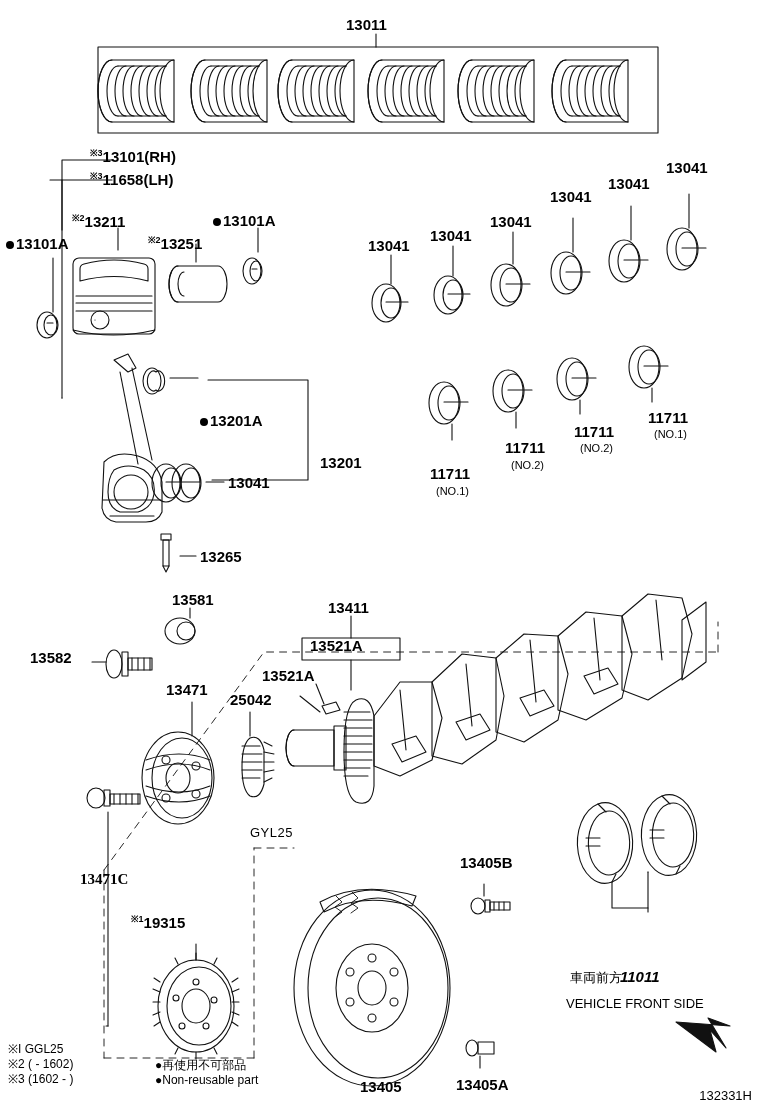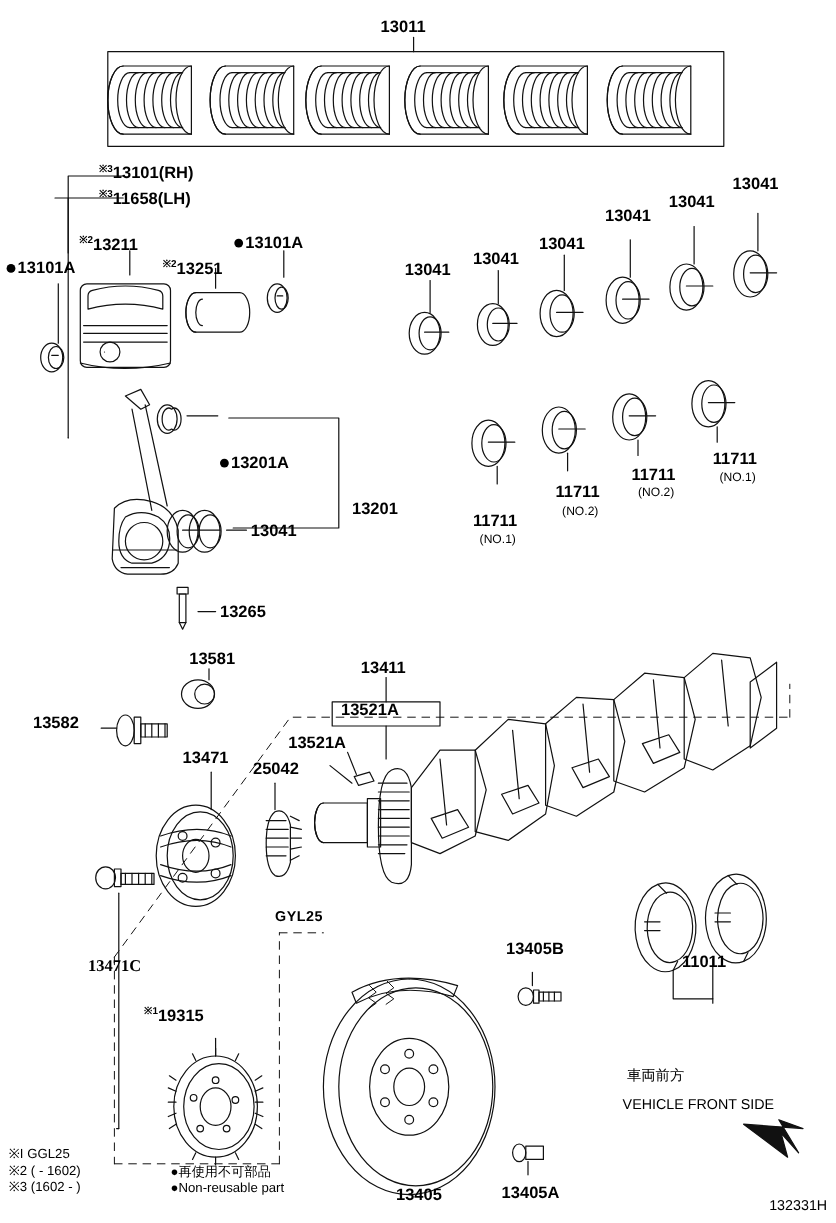--- a/index.html
+++ b/index.html
@@ -17,21 +17,21 @@
   svg.art { position: absolute; left: 0; top: 0; width: 760px; height: 1112px; }
   .lbl {
     position: absolute;
     font-size: 15px;
     font-weight: bold;
     white-space: nowrap;
     line-height: 1;
     letter-spacing: 0px;
   }
   .lbl.tiny { font-size: 11px; font-weight: normal; }
-  .lbl.code { font-size: 13px; font-weight: bold; letter-spacing: 0.5px; text-align: center; }
+  .lbl.code { font-size: 13px; font-weight: normal; letter-spacing: 0.5px; text-align: center; }
   .lbl.vfs { font-size: 13px; font-weight: normal; }
   .sup { font-size: 9px; vertical-align: super; font-weight: bold; }
   .dot {
     display: inline-block;
     width: 8px; height: 8px;
     background: #000;
     border-radius: 50%;
     vertical-align: middle;
     margin-right: 2px;
   }
@@ -409,21 +409,21 @@
   <div class="lbl" style="left:262px; top:668px;">13521A</div>
   <div class="lbl" style="left:310px; top:638px;">13521A</div>
   <div class="lbl" style="left:328px; top:600px;">13411</div>
   <div class="lbl" style="left:80px; top:872px;font-family:Liberation Serif, serif;">13471C</div>
 
   <div class="lbl" style="left:131px; top:915px;"><span class="sup">※1</span><span>19315</span></div>
   <div class="lbl code" style="left:250px; top:826px;">GYL25</div>
   <div class="lbl" style="left:360px; top:1079px;">13405</div>
   <div class="lbl" style="left:460px; top:855px;">13405B</div>
   <div class="lbl" style="left:456px; top:1077px;">13405A</div>
-  <div class="lbl" style="left:620px; top:867px;">11011</div>
+  <div class="lbl" style="left:620px; top:969px;font-style:italic;">11011</div>
 
   <div class="lbl vfs" style="left:570px; top:971px;">車両前方</div>
   <div class="lbl vfs" style="left:566px; top:997px;">VEHICLE FRONT SIDE</div>
 
   <div class="legend">
     <div>※I GGL25</div>
     <div>※2 (    - 1602)</div>
     <div>※3 (1602 -    )</div>
   </div>
 

